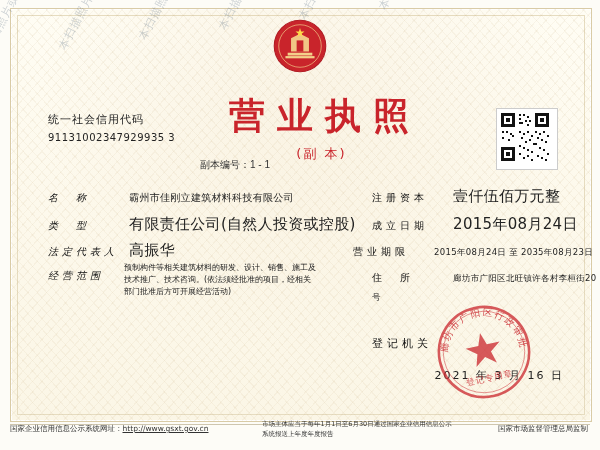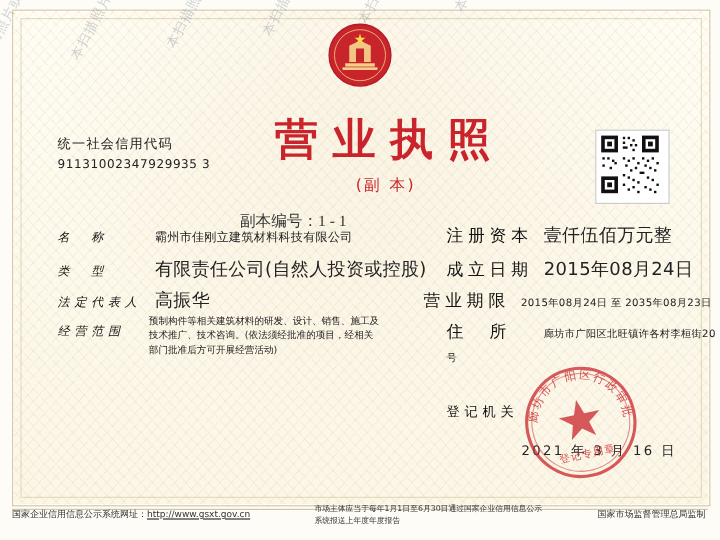--- a/index.html
+++ b/index.html
@@ -56,22 +56,22 @@
     font-family:"DejaVu Sans", sans-serif;
     font-size:36px;font-weight:bold;letter-spacing:12px;
     color:#c9242b;text-indent:12px;padding-left:38px;
   }
   .subtitle{
     position:absolute;left:0;right:0;top:145px;text-align:center;z-index:4;
     font-family:"DejaVu Sans", sans-serif;
     font-size:13px;color:#c9242b;letter-spacing:2px;padding-left:43px;
   }
   .copyno{
-    position:absolute;left:200px;top:175px;z-index:4;
-    font-size:13px;color:#333;font-family:Liberation Serif, serif;
+    position:absolute;left:200px;top:158px;z-index:4;
+    font-size:10px;color:#333;font-family:Liberation Sans, sans-serif;
   }
   
   .qr{
     position:absolute;right:42px;top:108px;width:56px;height:56px;z-index:5;
     background:#fff;padding:2px;border:1px solid #ccc;
   }
   
   .reg-code-label{
     position:absolute;left:48px;top:112px;z-index:4;
     font-size:11px;color:#222;letter-spacing:1px;
@@ -90,21 +90,21 @@
     font-size:15px;color:#222;letter-spacing:0.3px;
   }
   .f-value.big{font-size:10px;}
   .scope-text{
     position:absolute;left:124px;top:262px;width:192px;z-index:4;
     font-size:8px;line-height:1.5;color:#222;
     font-family:"DejaVu Sans", sans-serif;
   }
   
   .r-label{
-    font-size:14px;color:#111;letter-spacing:4px;width:76px;display:inline-block;
+    font-size:10px;color:#111;letter-spacing:4px;width:76px;display:inline-block;
   }
   
   .seal{
     position:absolute;left:432px;top:300px;width:104px;height:104px;z-index:7;
     transform:rotate(-12deg);
   }
   .date-line{
     position:absolute;right:36px;top:368px;z-index:6;
     font-size:11px;color:#222;letter-spacing:2px;
     font-family:"DejaVu Sans", sans-serif;

